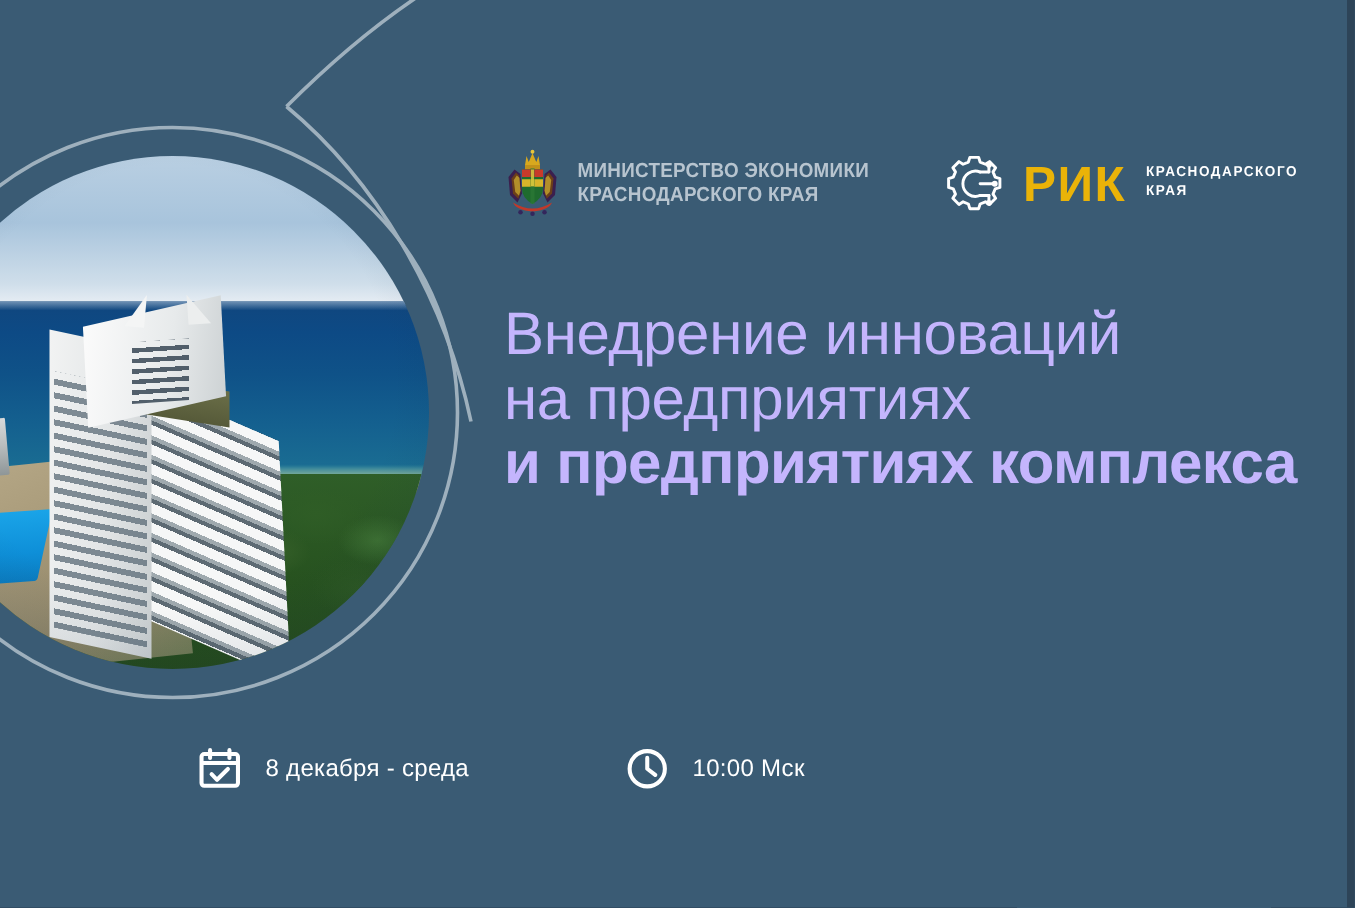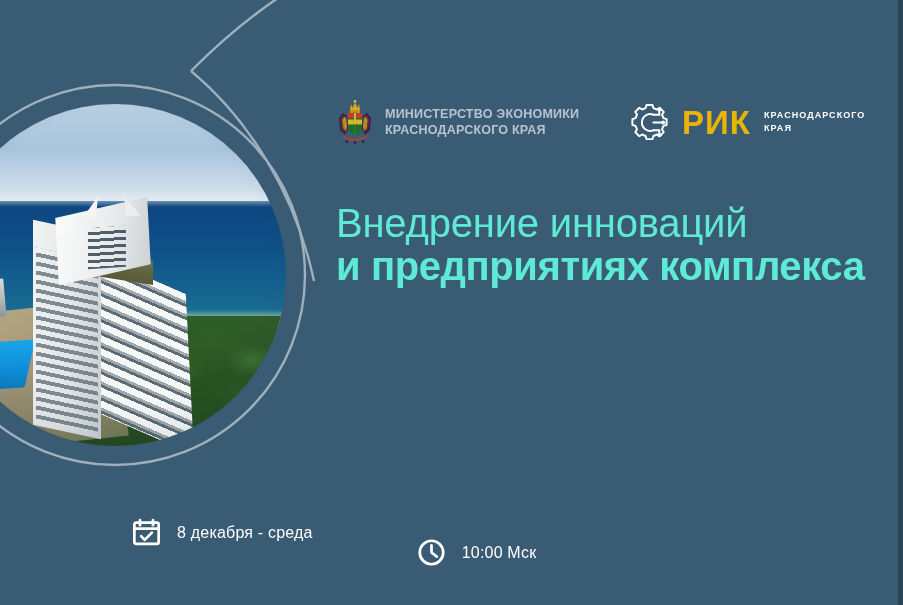--- a/index.html
+++ b/index.html
@@ -234,21 +234,21 @@
     white-space: nowrap;
     transform: scaleX(0.95);
     transform-origin: left center;
   }
 
   
   .title {
     position: absolute;
     left: 336px;
     top: 202px;
-    color: #5eead4;
+    color: #c4b5fd;
     font-size: 40px;
     line-height: 1.075;
     letter-spacing: -0.2px;
     white-space: nowrap;
   }
   .title .light { font-weight: 300; }
   .title .bold  { font-weight: bold; letter-spacing: -0.4px; }
 
   .subtitle {
     position: absolute;
@@ -269,21 +269,21 @@
     top: 497px;
     display: flex;
     align-items: center;
     gap: 0;
   }
   .meta-item {
     display: flex;
     align-items: center;
     gap: 15px;
   }
-  .meta-item + .meta-item { margin-left: 103px; margin-top: 40px; }
+  .meta-item + .meta-item { margin-left: 103px; }
   .meta-text {
     color: #ffffff;
     font-size: 16px;
     font-weight: 300;
     letter-spacing: 0.2px;
     white-space: nowrap;
   }
   .meta-icon { display: block; }
 </style>
 </head>
@@ -376,20 +376,21 @@
           <div>КРАСНОДАРСКОГО</div>
           <div>КРАЯ</div>
         </div>
       </div>
     </div>
 
   </div>
 
   <div class="title">
     <div class="light">Внедрение инноваций</div>
+    <div class="light">на предприятиях</div>
     <div class="bold">и предприятиях комплекса</div>
   </div>
 
   <div class="subtitle">
   </div>
 
   <div class="meta">
 
     <div class="meta-item">
       <svg class="meta-icon" width="31" height="31" viewBox="0 0 24 24" aria-hidden="true">

